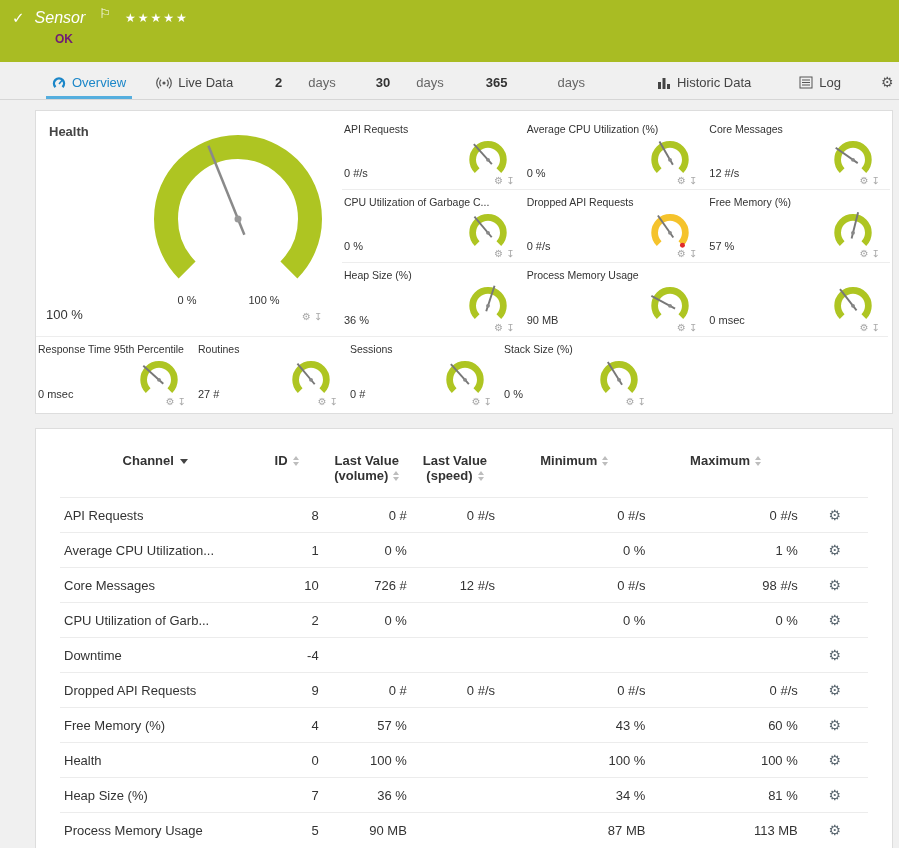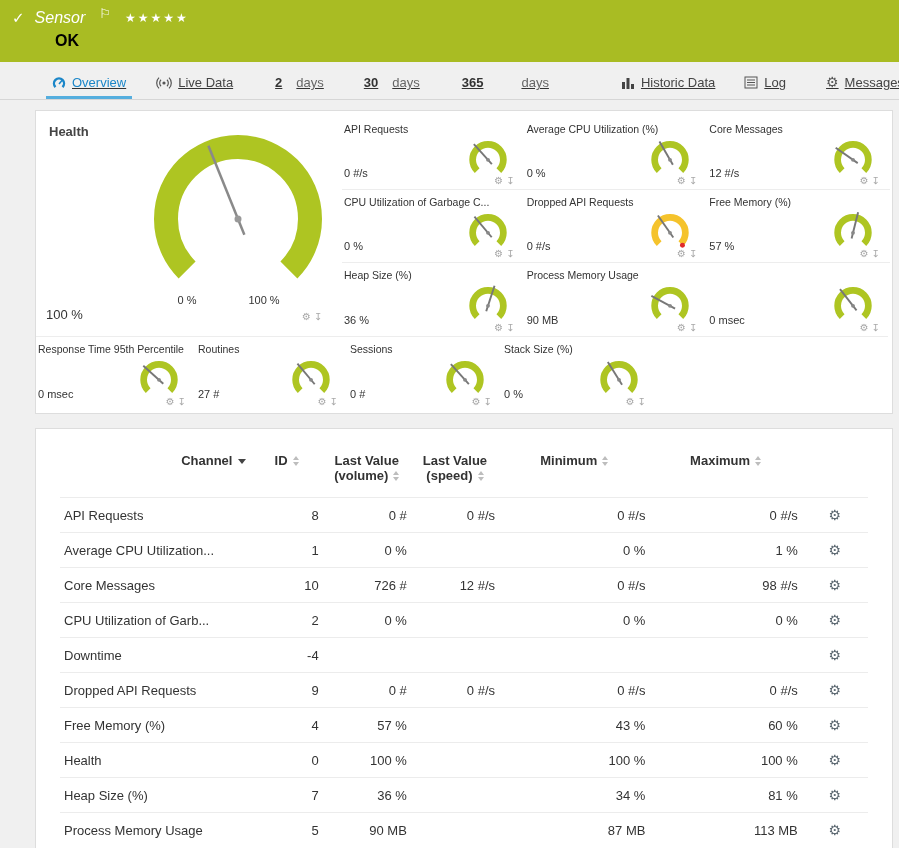--- a/index.html
+++ b/index.html
@@ -10,29 +10,29 @@
     color:#333;
   }
   
   .topbar{background:#a9bc23;height:62px;box-sizing:border-box;padding:9px 0 0 12px;color:#fff;}
   .topbar-row1{display:flex;align-items:center;}
   .check{font-size:15px;font-weight:bold;margin-right:10px;}
   .kind{font-style:italic;font-size:16px;margin-right:8px;}
   .sensor-title{font-size:17px;font-weight:bold;}
   .flag{font-size:13px;margin-left:6px;position:relative;top:-5px;}
   .stars{font-size:12px;letter-spacing:2px;margin-left:14px;}
-  .status-ok{margin:5px 0 0 43px;font-size:16px;font-weight:bold;color:#000000;}
+  .status-ok{margin:5px 0 0 43px;font-size:12px;font-weight:bold;color:#701a75;}
   
-  .tabbar{display:flex;align-items:flex-end;margin-top:8px;border-bottom:1px solid #d6d6d6;padding-left:46px;height:30px;box-sizing:border-box;text-decoration:underline;}
+  .tabbar{display:flex;align-items:flex-end;margin-top:8px;border-bottom:1px solid #d6d6d6;padding-left:46px;height:30px;box-sizing:border-box;}
   .tab{display:flex;align-items:center;gap:6px;font-size:13px;color:#444;padding:0 6px 6px;border-bottom:3px solid transparent;cursor:pointer;white-space:nowrap;}
   .tab.active{color:#1b86c8;border-bottom-color:#55aede;}
   .tab .num{font-weight:bold;color:#333;}
-  .tab .dlabel{color:#666;margin-left:8px;}
+  .tab .dlabel{color:#666;margin-left:20px;}
   .mr18{margin-right:18px;} .mr30{margin-right:30px;} .mr28{margin-right:28px;}
-  .mr60{margin-right:60px;gap:30px;} .mr22{margin-right:17px;justify-content:flex-end;}
+  .mr60{margin-right:60px;gap:30px;} .mr22{margin-right:36px;justify-content:flex-end;}
   .gear-glyph{font-size:14px;color:#555;}
   
   .card{background:#fff;border:1px solid #dddddd;margin:10px 6px 0 35px;box-sizing:border-box;}
   .health-card{position:relative;height:304px;}
   .health-title{position:absolute;left:13px;top:13px;font-size:13px;font-weight:bold;color:#444;}
   .main-gauge-svg{position:absolute;left:87px;top:13px;}
   .scale-label{position:absolute;font-size:11px;color:#333;width:40px;text-align:center;}
   .scale-min{left:131px;top:183px;}
   .scale-max{left:208px;top:183px;}
   .main-value{position:absolute;left:10px;top:196px;font-size:13px;color:#333;}
@@ -43,21 +43,21 @@
   .gauge-grid .gcell:nth-child(-n+6){border-bottom:1px solid #ededed;}
   .gcell{position:relative;height:73px;box-sizing:border-box;}
   .gtitle{font-size:10.5px;color:#333;padding:6px 4px 0 2px;white-space:nowrap;overflow:hidden;}
   .sgauge{position:absolute;right:12px;top:15px;}
   .gvalue{position:absolute;left:2px;bottom:10px;font-size:11px;color:#333;}
   .cell-icons{position:absolute;right:7px;bottom:3px;}
   
   .table-card{margin-top:14px;padding:12px 24px 6px;min-height:430px;}
   table{width:100%;border-collapse:collapse;}
   th{font-size:13px;font-weight:bold;color:#333;text-align:center;vertical-align:top;padding:12px 4px 14px;cursor:pointer;}
-  th.ch{text-align:right;}
+  th.ch{text-align:center;}
   td{font-size:13px;color:#333;padding:9px 4px;border-top:1px solid #ececec;}
   td.num{text-align:right;}
   td.gcol{text-align:center;}
   .rowgear{font-size:14px;color:#5b6770;cursor:pointer;}
   .sort{display:inline-flex;flex-direction:column;margin-left:5px;vertical-align:middle;position:relative;top:-1px;}
   .sort i{width:0;height:0;border-left:3px solid transparent;border-right:3px solid transparent;display:block;}
   .sort .up{border-bottom:4px solid #bdbdbd;margin-bottom:2px;}
   .sort .down{border-top:4px solid #bdbdbd;}
   .caret{display:inline-block;width:0;height:0;border-left:4px solid transparent;border-right:4px solid transparent;border-top:5px solid #444;margin-left:6px;vertical-align:middle;}
 </style>

